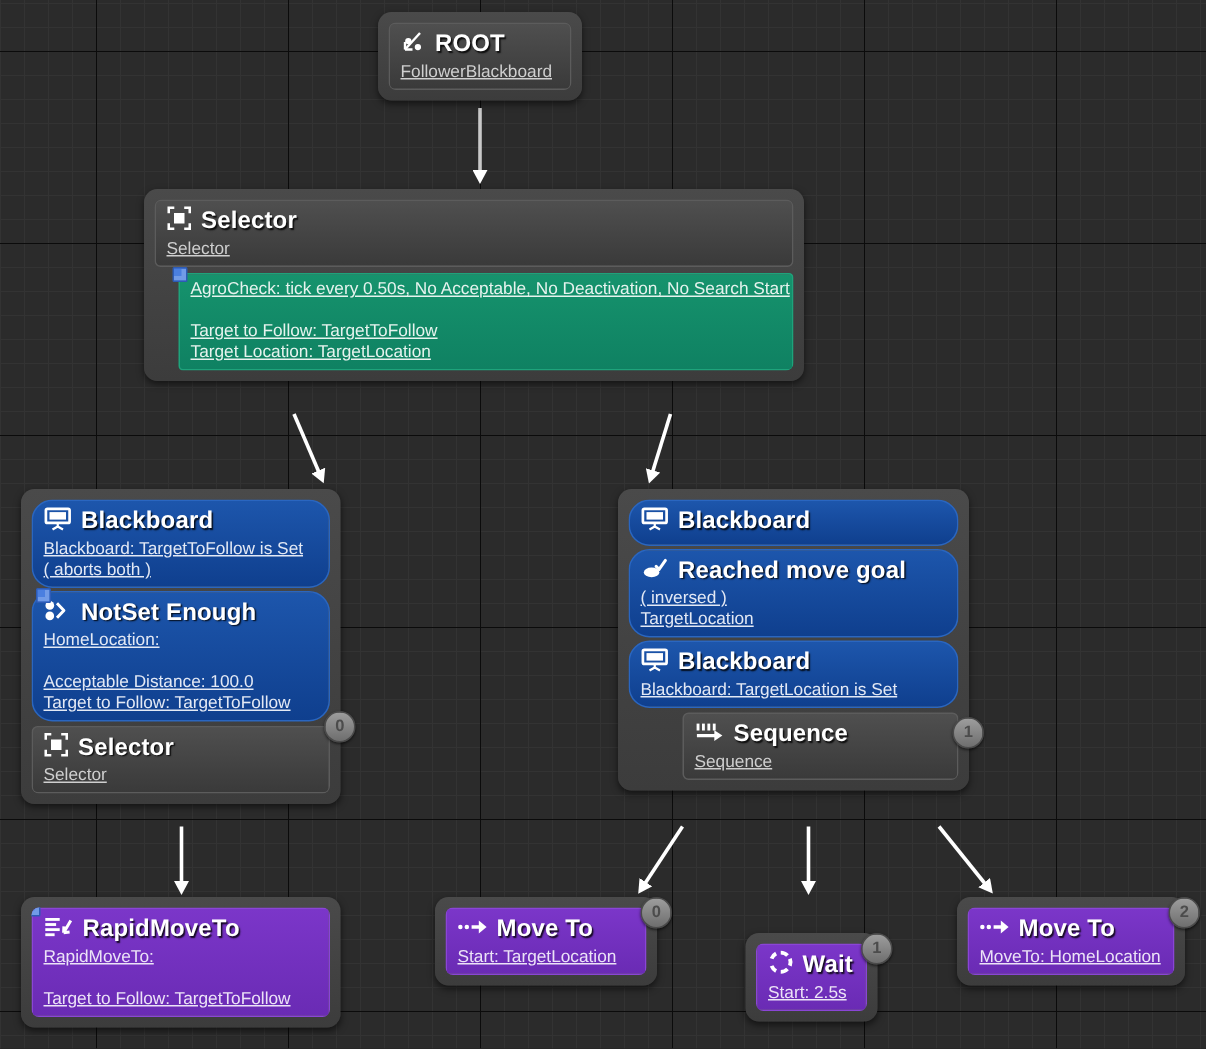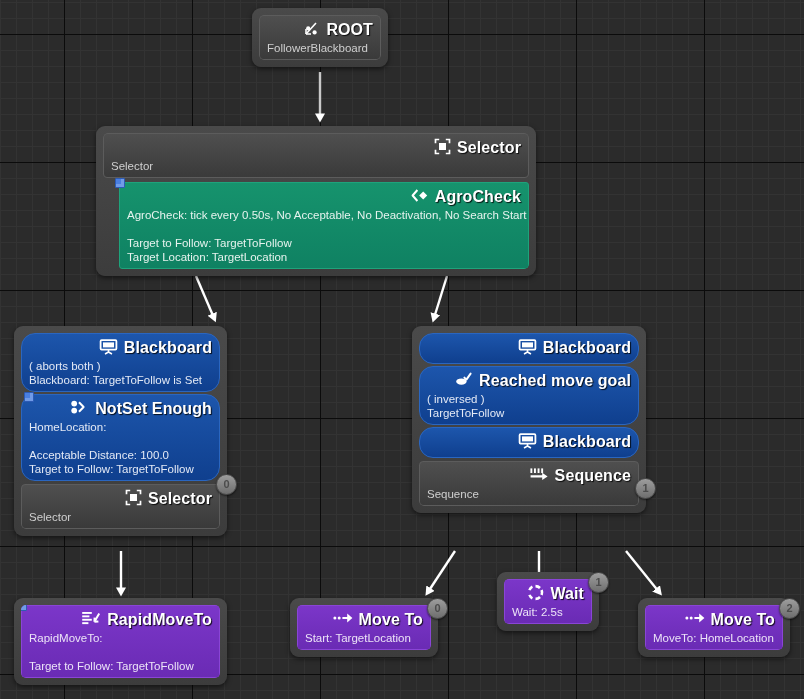--- a/index.html
+++ b/index.html
@@ -65,35 +65,35 @@
     border: 1px solid #8a45d6;
     border-radius: 3px;
   }
   .seg + .seg { margin-top: 2px; }
 
   .title-row {
     display: flex;
     align-items: center;
     gap: 6px;
     height: 22px;
-    justify-content: flex-end;
   }
   .title {
     font-size: 16px;
     font-weight: bold;
     color: #ffffff;
     text-shadow: 1px 1px 1px rgba(0,0,0,.85);
     white-space: nowrap;
     letter-spacing: .1px;
   }
   .sub {
     font-size: 11.5px;
     color: #cfcfcf;
     line-height: 14px;
     white-space: nowrap;
+    text-decoration: underline;
   }
   .seg.blue .sub, .seg.green .sub, .seg.purple .sub { color: #e3e9f5; }
   .seg.green .sub { color: #e6f3ee; }
   .seg.purple .sub { color: #ece3f7; }
   .sub.blank { height: 14px; }
 
   .icon { flex: 0 0 auto; display:block; }
 
   
   .pin {
@@ -191,29 +191,20 @@
               <path d="M5.2 15.5 L1.5 15.5 L1.5 11.8" stroke="#fff" stroke-width="1.7" fill="none"></path>
             </svg>
           </span>
           <span class="title">Selector</span>
         </div>
         <div class="sub">Selector</div>
       </div>
 
       <div class="seg green" style="margin-top:4px; margin-left:16px;">
         <span class="pin outside"></span>
-        <div class="title-row">
-          <span class="icon">
-            <svg width="19" height="15" viewBox="0 0 19 15">
-              <path d="M7.4 2 L2.6 7.5 L7.4 13" stroke="#fff" stroke-width="2" fill="none" stroke-linejoin="round"></path>
-              <path d="M13.2 3.4 L17.2 7.5 L13.2 11.6 L9.2 7.5 z" fill="#fff"></path>
-            </svg>
-          </span>
-          <span class="title">AgroCheck</span>
-        </div>
         <div class="sub">AgroCheck: tick every 0.50s, No Acceptable, No Deactivation, No Search Start</div>
         <div class="sub blank"></div>
         <div class="sub">Target to Follow: TargetToFollow</div>
         <div class="sub">Target Location: TargetLocation</div>
       </div>
     </div>
   </div>
 
   <div class="node" style="left:14px; top:326px; width:213px;">
     <div class="node-inner">
@@ -221,22 +212,22 @@
         <div class="title-row">
           <span class="icon">
             <svg width="19" height="17" viewBox="0 0 19 17">
               <rect x="1.6" y="2.2" width="15.8" height="9.4" rx="1" fill="none" stroke="#fff" stroke-width="1.8"></rect>
               <rect x="4" y="4.4" width="11" height="5" fill="#fff"></rect>
               <path d="M9.5 11.6 L9.5 14 M9.5 14 L6 16 M9.5 14 L13 16" stroke="#fff" stroke-width="1.5" fill="none"></path>
             </svg>
           </span>
           <span class="title">Blackboard</span>
         </div>
+        <div class="sub">Blackboard: TargetToFollow is Set</div>
         <div class="sub">( aborts both )</div>
-        <div class="sub">Blackboard: TargetToFollow is Set</div>
       </div>
 
       <div class="seg blue">
         <span class="pin"></span>
         <div class="title-row">
           <span class="icon">
             <svg width="19" height="16" viewBox="0 0 19 16">
               <circle cx="4.2" cy="4.6" r="2.9" fill="#fff"></circle>
               <circle cx="4.2" cy="11.6" r="2.9" fill="#fff"></circle>
               <path d="M9 3.2 L13.6 8 L9 12.8" stroke="#fff" stroke-width="2" fill="none" stroke-linejoin="round"></path>
@@ -288,37 +279,38 @@
         <div class="title-row">
           <span class="icon">
             <svg width="19" height="16" viewBox="0 0 19 16">
               <ellipse cx="7.4" cy="10.6" rx="5.2" ry="3.2" fill="#fff"></ellipse>
               <path d="M10.4 6.6 L12.4 8.6 L16.6 2.6" stroke="#fff" stroke-width="2" fill="none" stroke-linecap="round" stroke-linejoin="round"></path>
             </svg>
           </span>
           <span class="title">Reached move goal</span>
         </div>
         <div class="sub">( inversed )</div>
-        <div class="sub">TargetToFollow</div>
+        <div class="sub">TargetLocation</div>
       </div>
 
       <div class="seg blue">
         <div class="title-row">
           <span class="icon">
             <svg width="19" height="17" viewBox="0 0 19 17">
               <rect x="1.6" y="2.2" width="15.8" height="9.4" rx="1" fill="none" stroke="#fff" stroke-width="1.8"></rect>
               <rect x="4" y="4.4" width="11" height="5" fill="#fff"></rect>
               <path d="M9.5 11.6 L9.5 14 M9.5 14 L6 16 M9.5 14 L13 16" stroke="#fff" stroke-width="1.5" fill="none"></path>
             </svg>
           </span>
           <span class="title">Blackboard</span>
         </div>
-      </div>
-
-      <div class="seg gray" style="margin-top:3px;">
+        <div class="sub">Blackboard: TargetLocation is Set</div>
+      </div>
+
+      <div class="seg gray" style="margin-top:3px;margin-left:36px;">
         <div class="title-row">
           <span class="icon">
             <svg width="20" height="16" viewBox="0 0 20 16">
               <rect x="1.4" y="2.4" width="1.9" height="4.6" fill="#fff"></rect>
               <rect x="5.0" y="2.4" width="1.9" height="4.6" fill="#fff"></rect>
               <rect x="8.6" y="2.4" width="1.9" height="4.6" fill="#fff"></rect>
               <rect x="12.2" y="2.4" width="1.9" height="4.6" fill="#fff"></rect>
               <path d="M1.6 10.4 L14.6 10.4" stroke="#fff" stroke-width="2.1"></path>
               <path d="M13.2 6.8 L18.6 10.4 L13.2 14 z" fill="#fff"></path>
             </svg>
@@ -367,38 +359,38 @@
             </svg>
           </span>
           <span class="title">Move To</span>
         </div>
         <div class="sub">Start: TargetLocation</div>
       </div>
     </div>
     <span class="badge" style="right:-10px; top:0px;">0</span>
   </div>
 
-  <div class="node" style="left:497px; top:572px; width:102px;">
+  <div class="node" style="left:497px; top:622px; width:88px;">
     <div class="node-inner">
       <div class="seg purple">
         <div class="title-row">
           <span class="icon">
             <svg width="17" height="17" viewBox="0 0 17 17">
               <g stroke="#fff" stroke-width="2.6" fill="none" stroke-linecap="butt">
                 <path d="M8.5 2.1 A6.4 6.4 0 0 1 13 4"></path>
                 <path d="M14.6 6.1 A6.4 6.4 0 0 1 14.6 10.9"></path>
                 <path d="M13 13 A6.4 6.4 0 0 1 8.5 14.9"></path>
                 <path d="M5.4 14.3 A6.4 6.4 0 0 1 2.4 10.9"></path>
                 <path d="M2.4 6.1 A6.4 6.4 0 0 1 5.4 2.7"></path>
               </g>
             </svg>
           </span>
           <span class="title">Wait</span>
         </div>
-        <div class="sub">Wait: 2.5s</div>
+        <div class="sub">Start: 2.5s</div>
       </div>
     </div>
     <span class="badge" style="right:-10px; top:0px;">1</span>
   </div>
 
   <div class="node" style="left:638px; top:598px; width:152px;">
     <div class="node-inner">
       <div class="seg purple">
         <div class="title-row">
           <span class="icon">

